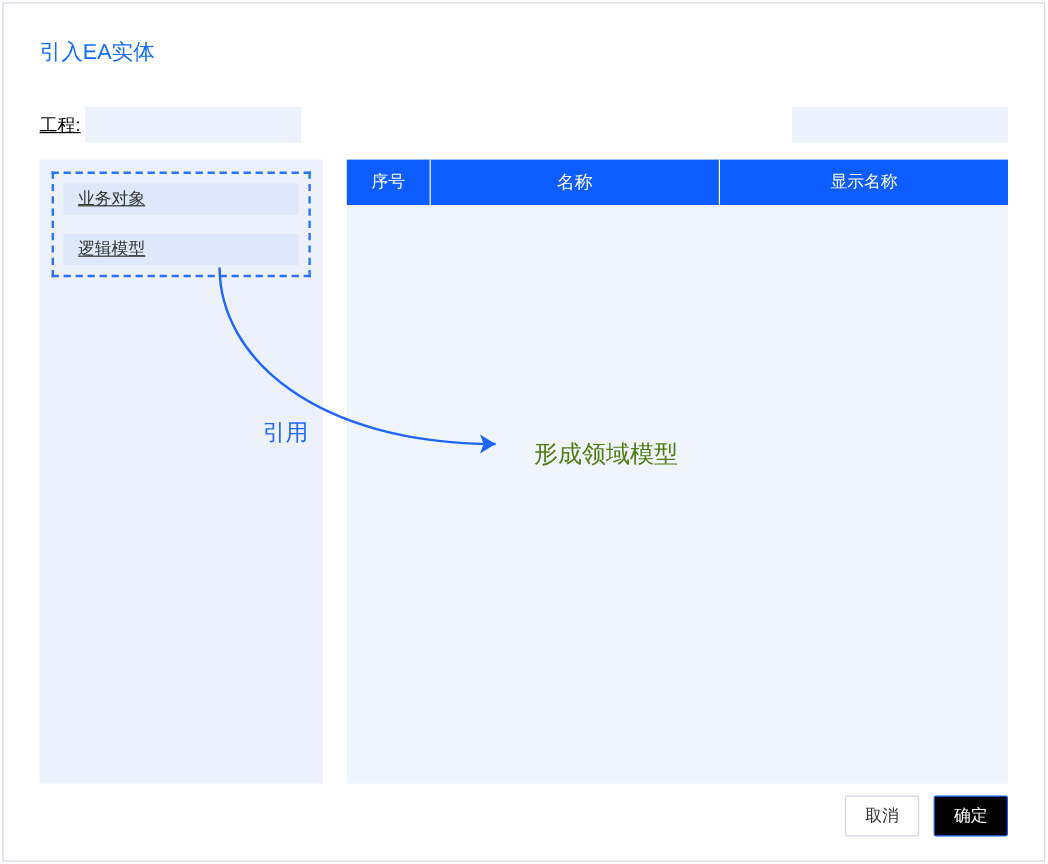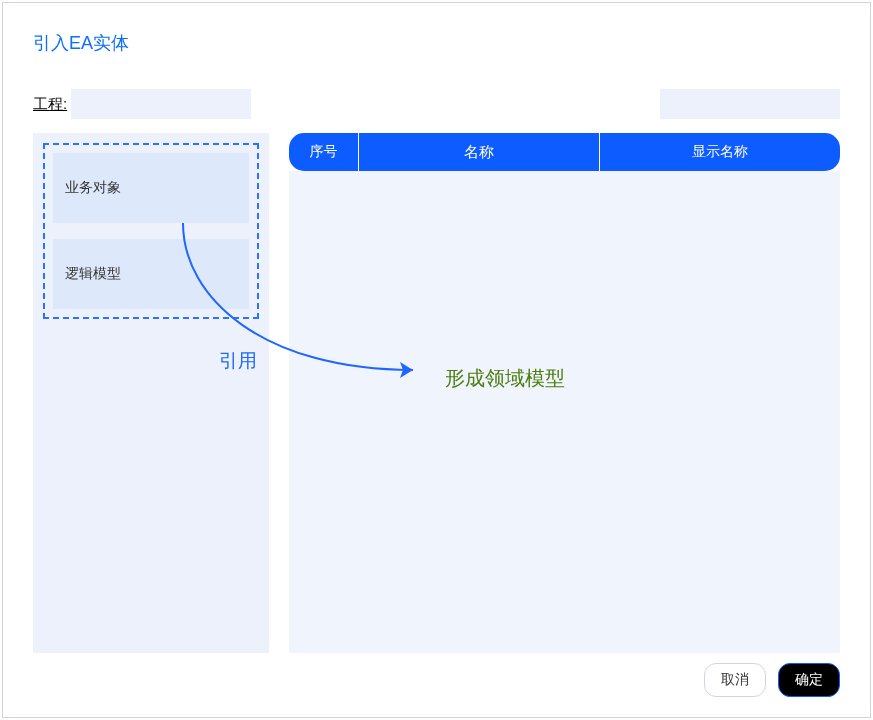--- a/index.html
+++ b/index.html
@@ -85,38 +85,38 @@
       position: relative;
     }
     .sidebar-dashed-box {
       border: 2px dashed #2b73ff;
       padding: 8px;
     }
     .sidebar-item {
       background: #dde8fa;
       color: #333;
       font-size: 14px;
-      padding: 26px 12px;
+      padding: 4px 12px;
       cursor: pointer;
+      text-decoration: underline;
     }
     .sidebar-item + .sidebar-item {
       margin-top: 16px;
     }
     .table-area {
       flex: 1;
       position: relative;
     }
     .table-header {
       display: flex;
       background: #0d5cff;
       color: #fff;
       height: 38px;
       align-items: center;
       text-align: center;
-      border-radius: 15px;
     }
     .th-seq {
       width: 70px;
       border-right: 1.5px solid #fff;
       font-size: 14px;
       height: 100%;
       display: flex;
       align-items: center;
       justify-content: center;
     }
@@ -174,21 +174,21 @@
       right: 30px;
       bottom: 20px;
       display: flex;
       gap: 12px;
     }
     .btn {
       min-width: 60px;
       height: 34px;
       padding: 0 16px;
       font-size: 14px;
-      border-radius: 12px;
+      border-radius: 2px;
       cursor: pointer;
       display: inline-flex;
       align-items: center;
       justify-content: center;
     }
     .btn-default {
       background: #fff;
       border: 1px solid #d0d5dd;
       color: #333;
     }

